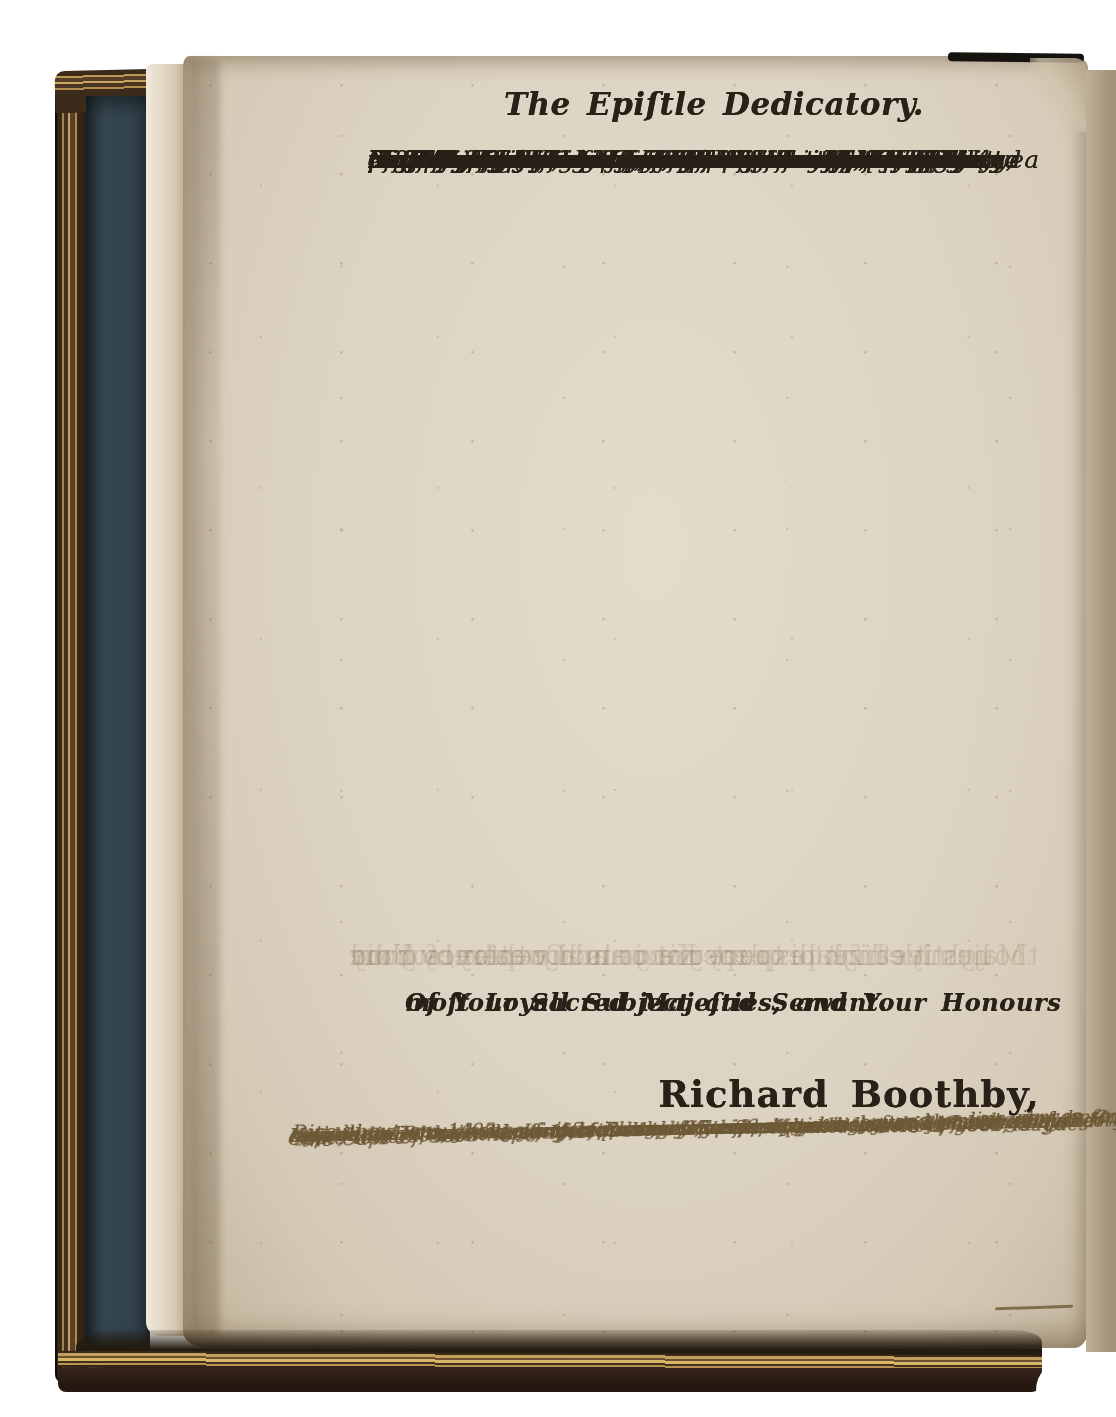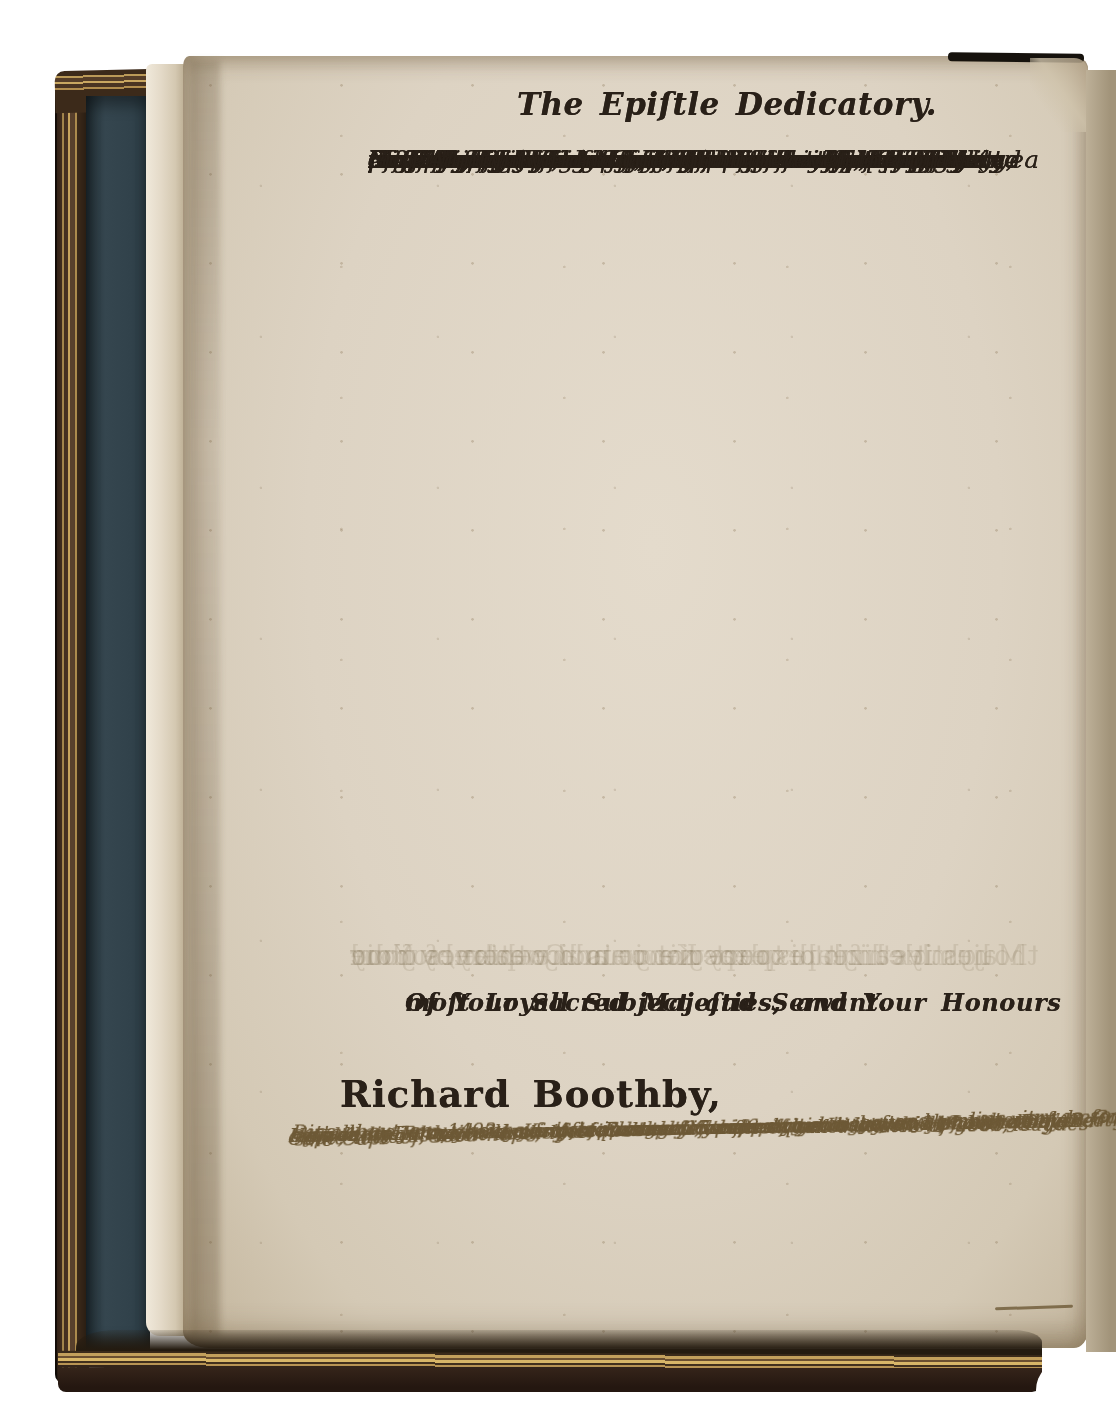--- a/index.html
+++ b/index.html
@@ -93,40 +93,40 @@
     border-radius:0 0 10px 8px;
   }
   .corner-cutout{
     left:1036px;top:1360px;width:80px;height:57px;background:#ffffff;
     border-radius:30px 0 0 0;
   }
 
   
   .ink{color:#292018;text-shadow:0 0 .6px rgba(41,32,24,.85);}
   .header-title{
-    left:376px;top:86px;width:702px;height:46px;
+    left:363px;top:86px;width:702px;height:46px;
     font-size:31px;font-style:italic;font-weight:bold;text-align:center;
     letter-spacing:.5px;word-spacing:5px;
   }
   .body-text{left:368px;top:140px;width:697px;height:810px;font-style:italic;}
   .body-text .bline{
     position:static;display:block;height:40px;line-height:40px;
     font-size:25px;text-align:justify;text-align-last:justify;
     letter-spacing:.2px;overflow:hidden;white-space:normal;
   }
   .valediction{
     left:405px;top:984px;width:700px;text-align:center;
     font-style:italic;font-weight:bold;
   }
   .valediction .vline{
     position:static;display:block;line-height:37px;font-size:24px;
     letter-spacing:.6px;word-spacing:6px;
   }
   .signature{
-    left:340px;top:1072px;width:700px;height:50px;
+    left:340px;top:1072px;width:700px;height:50px;text-align:right;
     font-size:37px;font-weight:bold;letter-spacing:1px;word-spacing:8px;
   }
 
   
   .showthrough{left:350px;top:938px;width:735px;}
   .showthrough .sline{
     position:static;display:block;line-height:36px;font-size:27px;
     color:#7e6f52;opacity:.17;transform:scaleX(-1);
     text-align:left;white-space:nowrap;overflow:hidden;filter:blur(.6px);
   }

